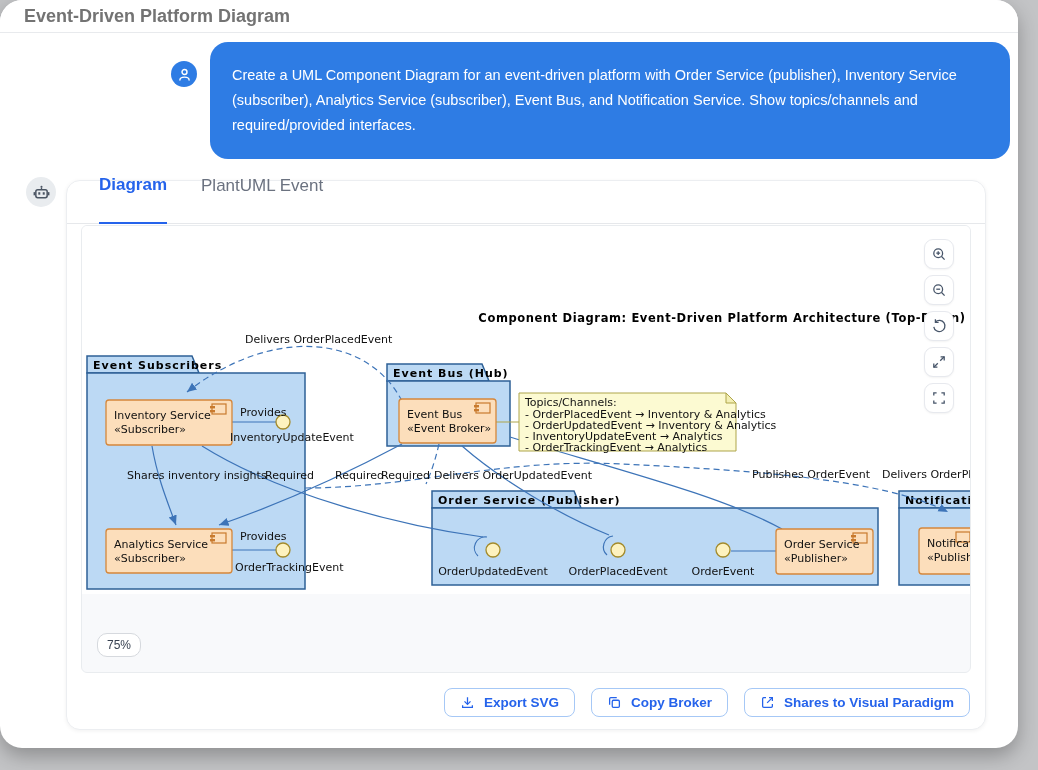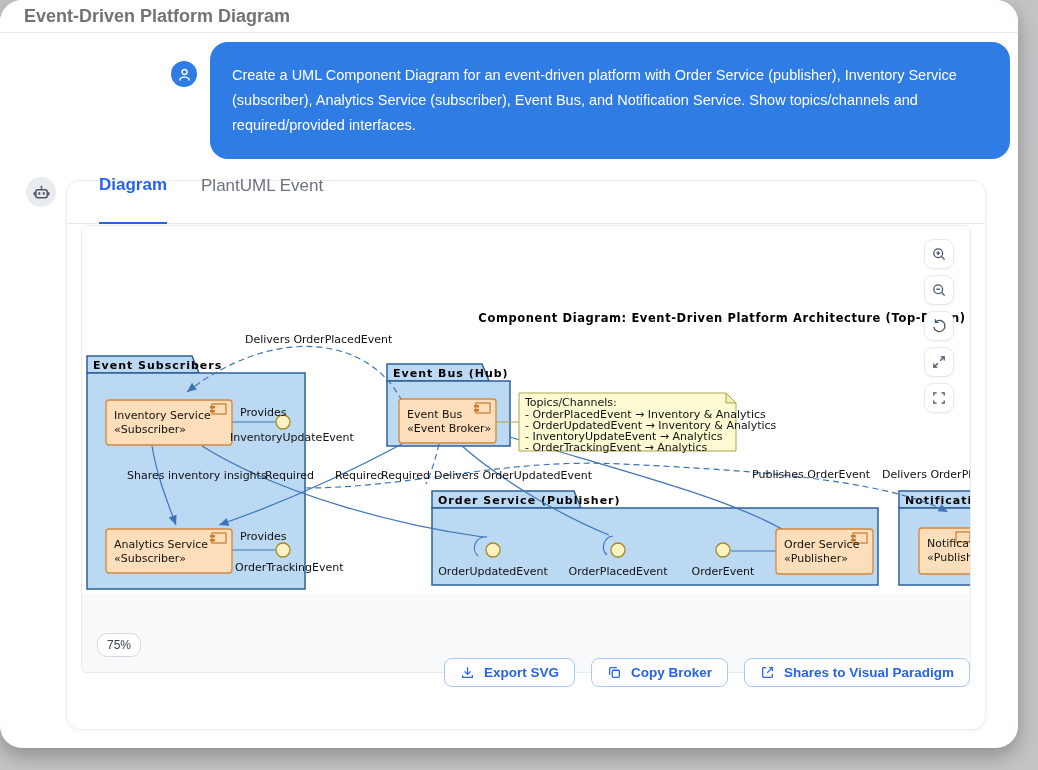--- a/index.html
+++ b/index.html
@@ -35,21 +35,21 @@
   .svg-area { position:absolute; left:0; top:0; width:888px; height:368px; background:#fff; }
 
   .controls { position:absolute; right:16px; top:13px; display:flex; flex-direction:column; gap:6px; }
   .ctrl-btn { width:30px; height:30px; background:#fff; border:1px solid #e7e9ee; border-radius:9px;
               display:flex; align-items:center; justify-content:center; box-shadow:0 1px 2px rgba(0,0,0,.05);
               cursor:pointer; color:#475569; }
 
   .zoom-badge { position:absolute; left:15px; top:407px; background:#fff; border:1px solid #d6d9de;
                 border-radius:10px; padding:4px 9px; font-size:12px; color:#374151; }
 
-  .footer-row { position:absolute; right:15px; top:477px; display:flex; gap:16px; }
+  .footer-row { position:absolute; right:15px; top:507px; display:flex; gap:16px; }
   .btn { display:flex; align-items:center; gap:9px; background:#fff; border:1.5px solid #a6c8f6;
          color:#2563eb; border-radius:8px; padding:6px 15px; font-size:13.5px; font-weight:600; cursor:pointer; }
 
   svg text { font-family:"DejaVu Sans","Liberation Sans",sans-serif; }
   .pkg-label { font-size:11px; font-weight:700; letter-spacing:1px; fill:#000; }
   .dg-title  { font-size:11.5px; font-weight:700; letter-spacing:.6px; fill:#000; }
   .dg-text   { font-size:11px; fill:#111; }
   .dg-label  { font-size:11px; fill:#111; }
 </style>
 </head>

